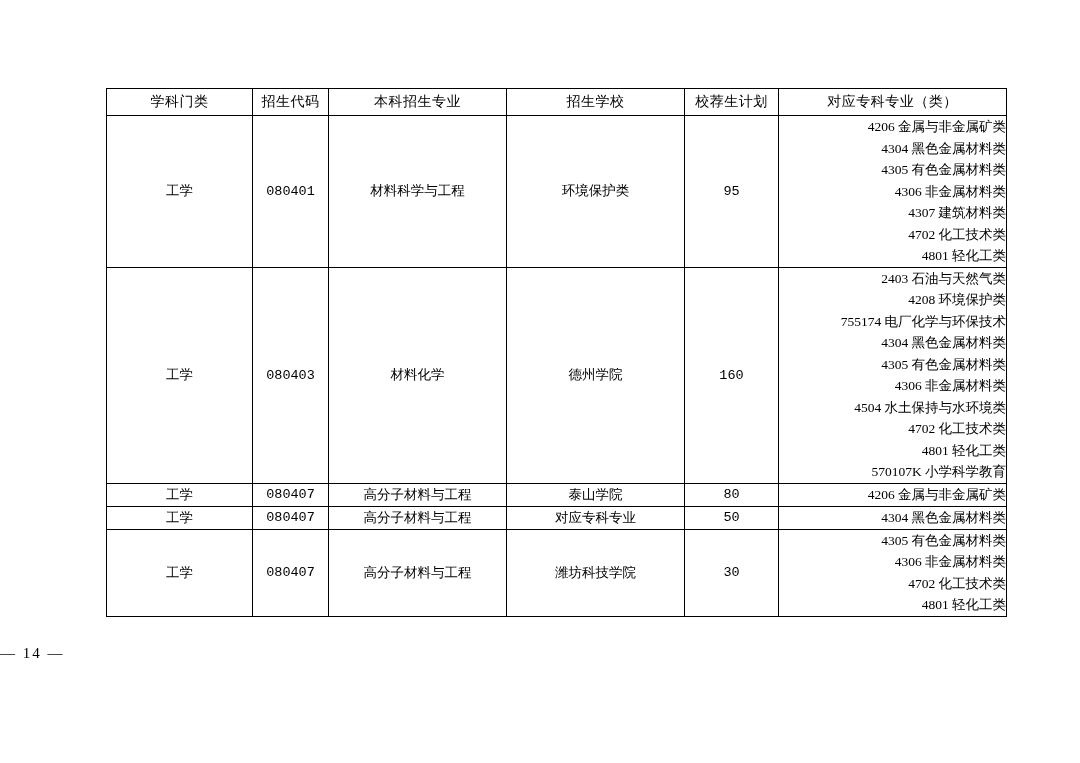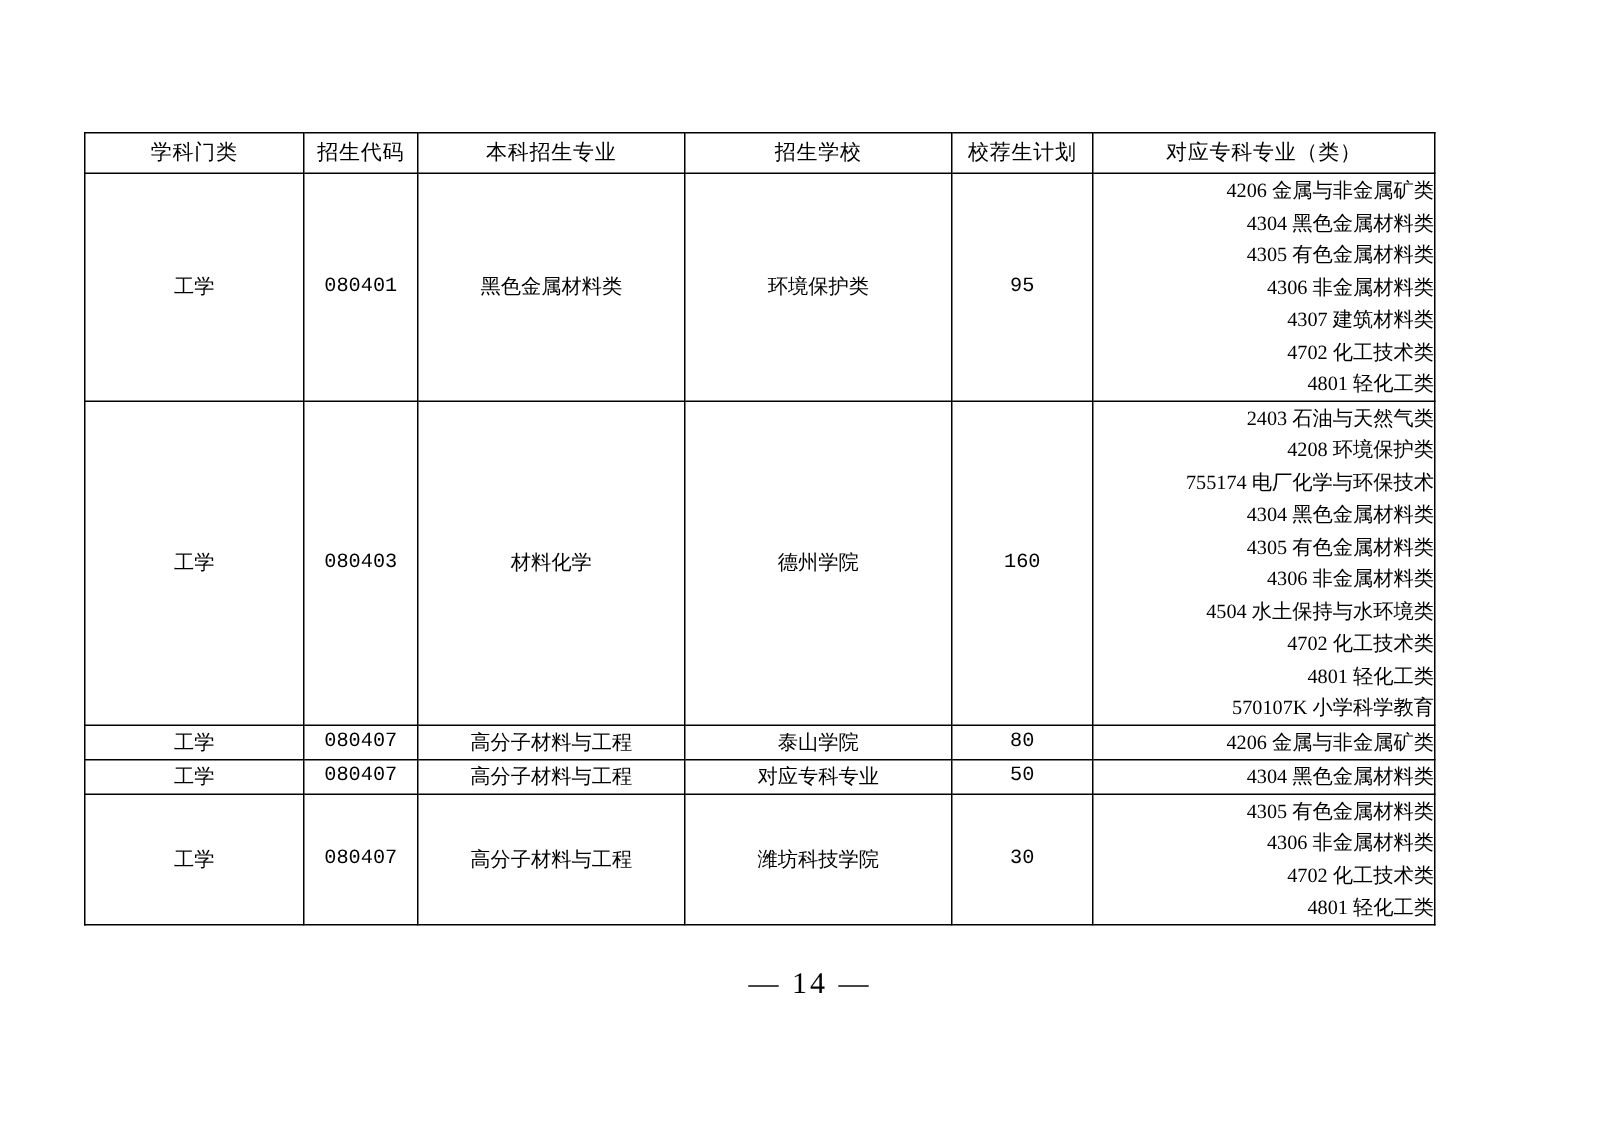--- a/index.html
+++ b/index.html
@@ -12,21 +12,21 @@
     background: #ffffff;
     font-family: "Liberation Serif", "DejaVu Serif", serif;
     color: #000000;
     overflow: hidden;
   }
   .page {
     position: relative;
     width: 1080px;
     height: 763px;
     box-sizing: border-box;
-    padding: 88px 90px 0 56px;
+    padding: 88px 90px 0 106px;
   }
   table.doc-table {
     border-collapse: collapse;
     width: 900px;
     table-layout: fixed;
     font-size: 13.5px;
   }
   table.doc-table td, table.doc-table th {
     border: 1px solid #000000;
     padding: 0;
@@ -61,22 +61,22 @@
   .col6 { width: 228px; }
   .row-tall1 td { height: 150px; }
   .row-tall2 td { height: 215px; }
   .row-short td { height: 22px; }
   .row-mid td { height: 85px; }
   .page-number {
     position: absolute;
     left: 0;
     right: 0;
     top: 645px;
-    text-align: center;
-    font-size: 20px;
+    text-align: left;
+    font-size: 15px;
     letter-spacing: 2px;
     font-family: "Liberation Serif", "DejaVu Serif", serif;
   }
 </style>
 </head>
 <body>
 
 <div class="page">
 
   <table class="doc-table">
@@ -95,21 +95,21 @@
         <th>本科招生专业</th>
         <th>招生学校</th>
         <th>校荐生计划</th>
         <th>对应专科专业（类）</th>
       </tr>
     </thead>
     <tbody>
       <tr class="row-tall1">
         <td class="c-cat">工学</td>
         <td class="c-code">080401</td>
-        <td class="c-major">黑色金属材料类</td>
+        <td class="c-major">材料科学与工程</td>
         <td class="c-school">环境保护类</td>
         <td class="c-plan">95</td>
         <td class="c-spec">
           <div class="spec-line">4206 金属与非金属矿类</div>
           <div class="spec-line">4304 黑色金属材料类</div>
           <div class="spec-line">4305 有色金属材料类</div>
           <div class="spec-line">4306 非金属材料类</div>
           <div class="spec-line">4307 建筑材料类</div>
           <div class="spec-line">4702 化工技术类</div>
           <div class="spec-line">4801 轻化工类</div>

